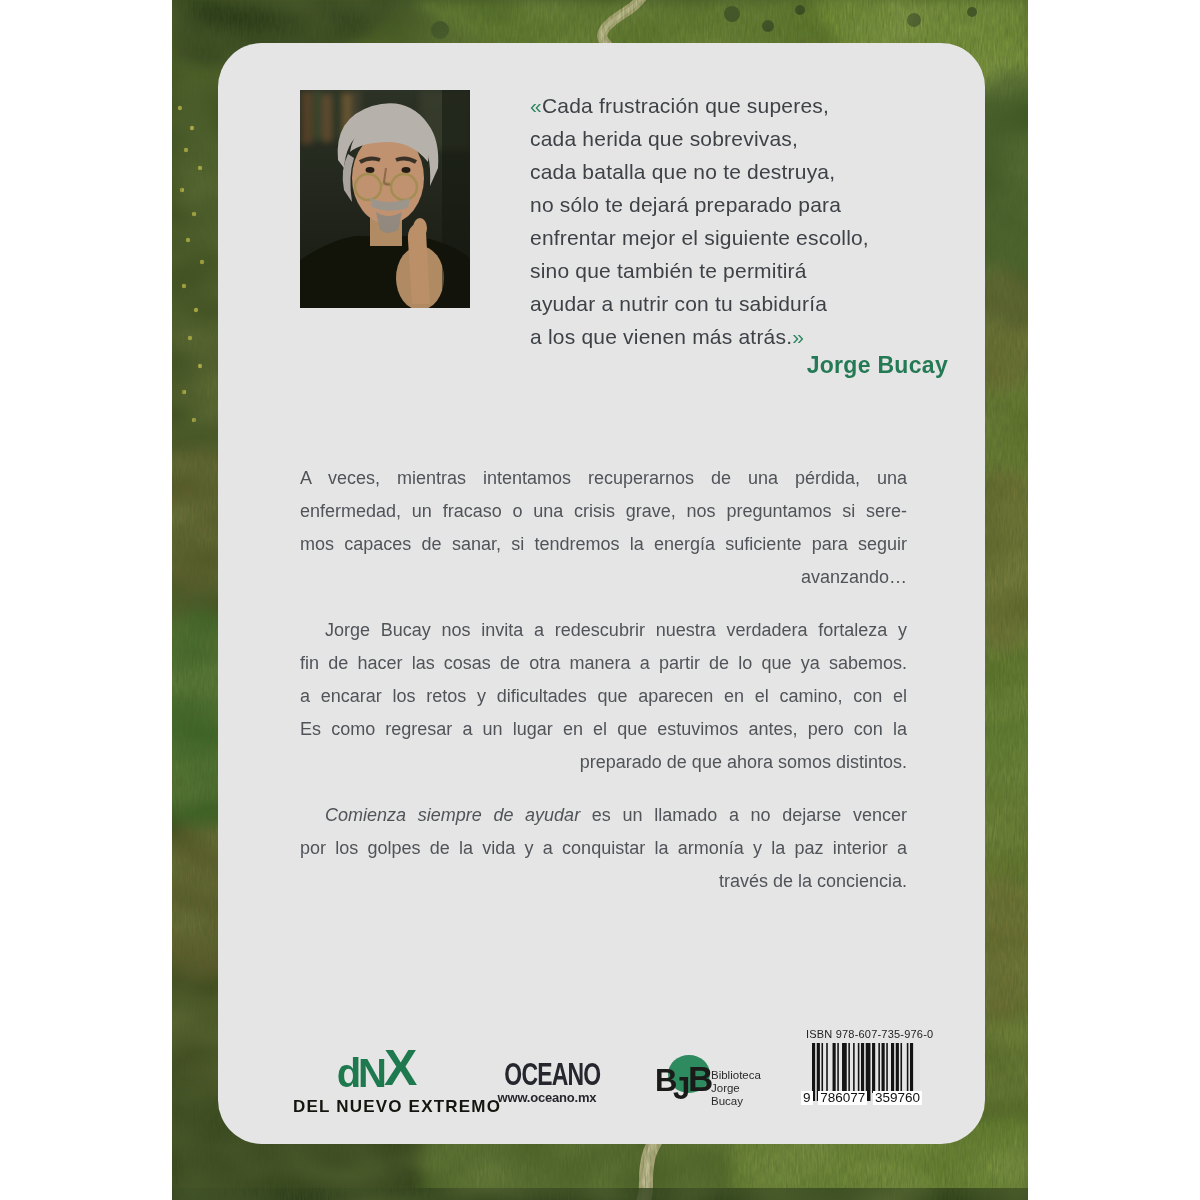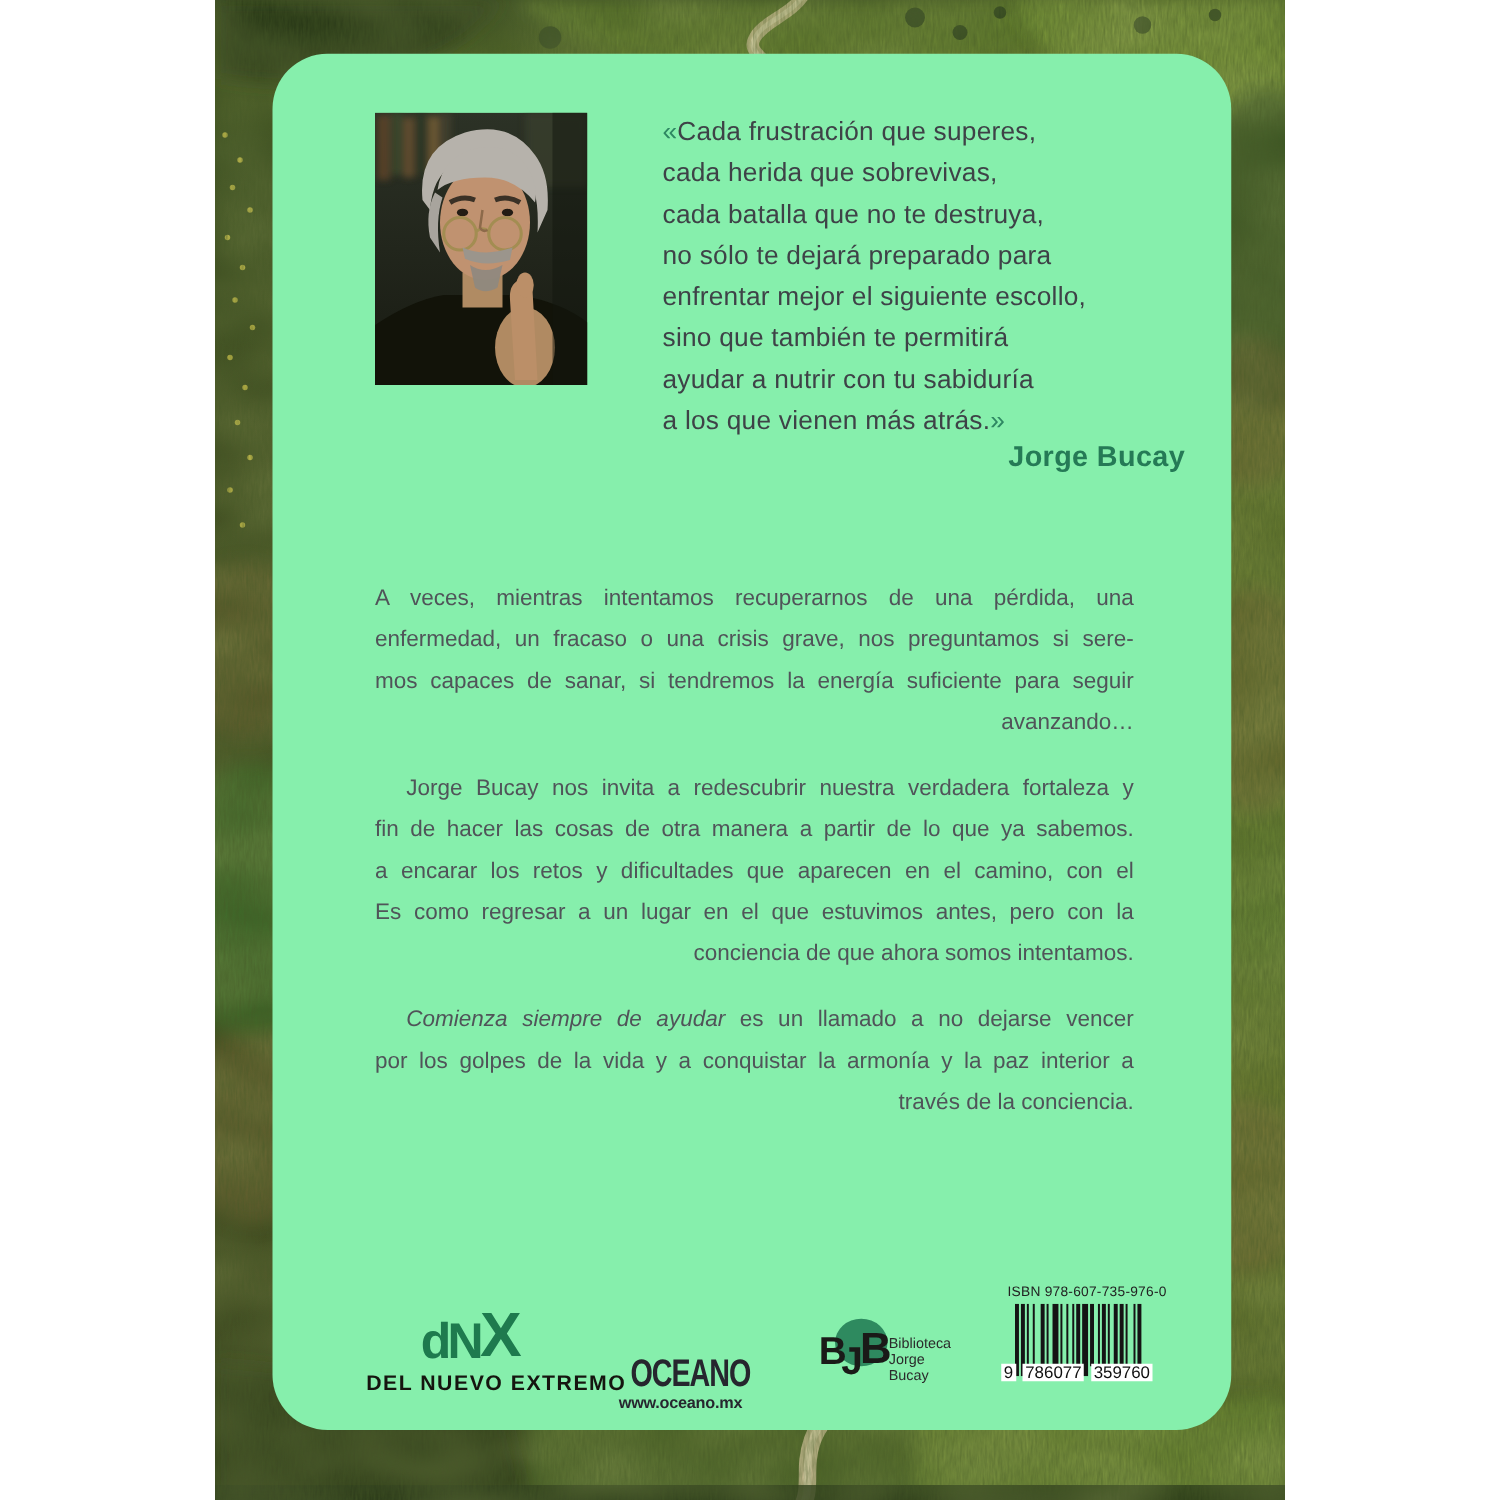--- a/index.html
+++ b/index.html
@@ -3,21 +3,21 @@
 <meta charset="utf-8">
 <style>
   html,body{margin:0;padding:0;}
   body{
     width:1200px;height:1200px;position:relative;overflow:hidden;
     background:#ffffff;font-family:"Liberation Sans",sans-serif;
   }
   .photo-bg{position:absolute;left:172px;top:0;width:856px;height:1200px;}
   .card{
     position:absolute;left:218px;top:43px;width:767px;height:1101px;
-    background:#86efac;border-radius:44px;
+    background:#e5e5e5;border-radius:44px;
   }
   .portrait{position:absolute;left:82px;top:47px;width:170px;height:218px;overflow:hidden;}
   .quote{
     position:absolute;left:312px;top:46px;width:412px;
     font-size:21px;line-height:33px;color:#3e4247;letter-spacing:.2px;
     white-space:pre-line;
   }
   .g{color:#2e8762;}
   .signature{
     position:absolute;left:312px;top:309px;width:418px;text-align:right;
@@ -32,21 +32,21 @@
   .indent{text-indent:25px;margin-top:20px;}
   .it{font-style:italic;}
 
   
   .dnx{position:absolute;left:75px;top:1000px;width:165px;text-align:center;}
   .dnx-logo{display:flex;justify-content:center;align-items:flex-end;color:#1e7a4e;font-weight:bold;line-height:1;letter-spacing:-3px;height:50px;}
   .dnx-d{font-size:40px;}
   .dnx-n{font-size:40px;}
   .dnx-x{font-size:50px;}
   .dnx-name{font-size:17px;font-weight:bold;color:#15150f;letter-spacing:1.2px;margin-top:4px;white-space:nowrap;}
-  .oceano{position:absolute;left:277px;top:1018px;width:104px;text-align:left;margin-top:24px;}
+  .oceano{position:absolute;left:277px;top:1018px;width:104px;text-align:center;}
   .oceano-logo{font-size:28px;font-weight:800;color:#26262e;letter-spacing:-1px;transform:scale(.82,1.1);transform-origin:50% 50%;line-height:1;}
   .oceano-url{font-size:13px;font-weight:bold;color:#26262e;margin-top:1px;letter-spacing:-.2px;}
   .bjb{position:absolute;left:437px;top:1008px;width:130px;height:64px;}
   .bjb-circle{position:absolute;left:13px;top:4px;width:42px;height:38px;background:#2e8a5f;border-radius:50%;}
   .bjb-letter{position:absolute;font-weight:bold;color:#1a1a18;line-height:1;}
   .bjb-b1{left:0px;top:14px;font-size:31px;}
   .bjb-j{left:18px;top:22px;font-size:31px;}
   .bjb-b2{left:33px;top:10px;font-size:35px;}
   .bjb-text{position:absolute;left:56px;top:18px;font-size:11.5px;line-height:13px;color:#2b2b2b;white-space:pre-line;}
   .barcode{position:absolute;left:588px;top:985px;width:118px;}
@@ -222,21 +222,21 @@
           <div class="line just">A veces, mientras intentamos recuperarnos de una pérdida, una</div>
           <div class="line just">enfermedad, un fracaso o una crisis grave, nos preguntamos si sere-</div>
           <div class="line just">mos capaces de sanar, si tendremos la energía suficiente para seguir</div>
           <div class="line">avanzando…</div>
         </div>
       <div class="para">
           <div class="line just indent">Jorge Bucay nos invita a redescubrir nuestra verdadera fortaleza y</div>
           <div class="line just">fin de hacer las cosas de otra manera a partir de lo que ya sabemos.</div>
           <div class="line just">a encarar los retos y dificultades que aparecen en el camino, con el</div>
           <div class="line just">Es como regresar a un lugar en el que estuvimos antes, pero con la</div>
-          <div class="line">conciencia de que ahora somos intentamos.</div>
+          <div class="line">preparado de que ahora somos distintos.</div>
         </div>
       <div class="para">
         <div class="line just indent"><span class="it">Comienza siempre de ayudar</span><span> es un llamado a no dejarse vencer</span></div>
         <div>
             <div class="line just">por los golpes de la vida y a conquistar la armonía y la paz interior a</div>
             <div class="line">través de la conciencia.</div>
           </div>
       </div>
     </div>
 

